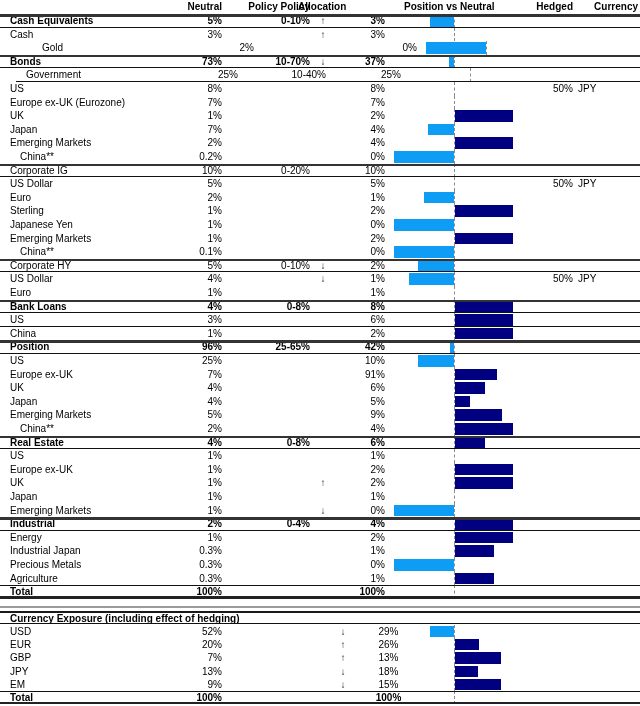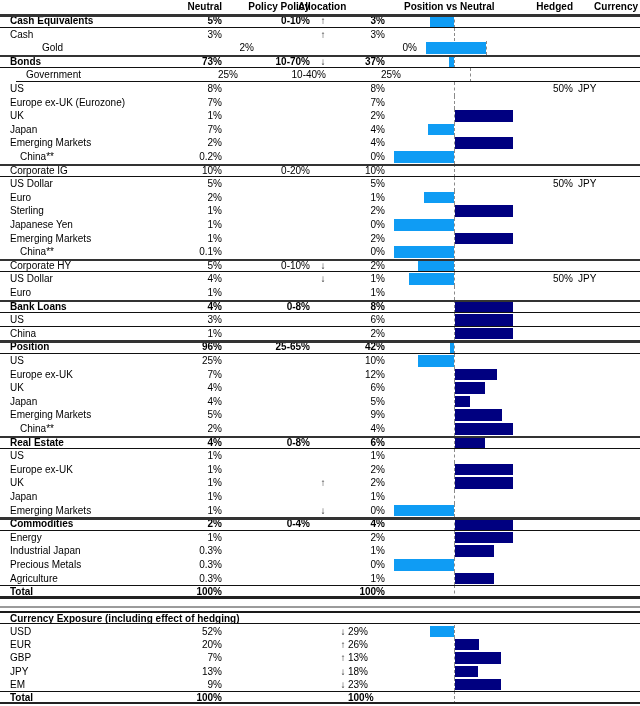--- a/index.html
+++ b/index.html
@@ -16,21 +16,21 @@
   .c-neutral{left:150px;width:72px;text-align:right;}
   .c-range{left:222px;width:88px;text-align:right;}
   .c-arrow{left:310px;width:26px;text-align:center;color:#222;}
   .c-alloc{left:336px;width:49px;text-align:right;}
   .c-allochdr{left:298px;width:90px;text-align:left;}
   .c-poshdr{left:404px;}
   .c-hedged{left:500px;width:73px;text-align:right;}
   .c-currency{left:578px;width:60px;text-align:left;}
   .c-ccyhdr{left:578px;width:60px;text-align:right;}
   .c-arrow2{left:330px;width:26px;text-align:center;color:#222;}
-  .c-alloc2{left:348px;width:49px;text-align:left;}
+  .c-alloc2{left:364px;width:49px;text-align:center;}
   .c-bar{left:385px;width:140px;}
   .centerline{position:absolute;top:0;bottom:0;left:454px;width:0;border-left:1px dashed #8a8a8a;z-index:2;}
   .bar{position:absolute;top:1px;bottom:1px;z-index:1;}
   .row::before,.row::after{content:none;}
   .sec::before,.sec2::before{content:"";position:absolute;left:0;right:0;top:0;height:2.5px;background:#333;z-index:3;}
   .sec::after,.sec2::after,.bb::after,.chead::after{content:"";position:absolute;left:0;right:0;bottom:0;height:1px;background:#111;z-index:3;}
   .sec{font-weight:bold;}
   .total{font-weight:bold;}
   .total::before{content:"";position:absolute;left:0;right:0;top:0;height:1px;background:#111;z-index:3;}
   .total::after{content:"";position:absolute;left:0;right:0;bottom:0;height:2.5px;background:#222;z-index:3;}
@@ -293,21 +293,21 @@
           <span class="cell c-neutral">25%</span>
           <span class="cell c-alloc">10%</span>
           <span class="cell c-bar">
             <span class="centerline" style="left: 69px;"></span>
             <span class="bar" style="width: 36px; left: 33px; background: rgb(15, 156, 244);"></span>
           </span>
         </div>
         <div class="row " style="top: 367.6px; height: 13.6px; line-height: 13.6px;">
           <span class="cell c-label">Europe ex-UK</span>
           <span class="cell c-neutral">7%</span>
-          <span class="cell c-alloc">12%</span>
+          <span class="cell c-alloc">91%</span>
           <span class="cell c-bar">
             <span class="centerline" style="left: 69px;"></span>
             <span class="bar" style="width: 42px; left: 70px; background: rgb(0, 0, 128);"></span>
           </span>
         </div>
         <div class="row " style="top: 381.2px; height: 13.6px; line-height: 13.6px;">
           <span class="cell c-label">UK</span>
           <span class="cell c-neutral">4%</span>
           <span class="cell c-alloc">6%</span>
           <span class="cell c-bar">
@@ -391,21 +391,21 @@
           <span class="cell c-label">Emerging Markets</span>
           <span class="cell c-neutral">1%</span>
           <span class="cell c-arrow">↓</span>
           <span class="cell c-alloc">0%</span>
           <span class="cell c-bar">
             <span class="centerline" style="left: 69px;"></span>
             <span class="bar" style="width: 60px; left: 9px; background: rgb(15, 156, 244);"></span>
           </span>
         </div>
         <div class="row sec" style="top: 517.2px; height: 13.6px; line-height: 13.6px;">
-          <span class="cell c-label">Commodities</span>
+          <span class="cell c-label">Industrial</span>
           <span class="cell c-neutral">2%</span>
           <span class="cell c-range">0-4%</span>
           <span class="cell c-alloc">4%</span>
           <span class="cell c-bar">
             <span class="centerline" style="left: 69px;"></span>
             <span class="bar" style="width: 58px; left: 70px; background: rgb(0, 0, 128);"></span>
           </span>
         </div>
         <div class="row " style="top: 530.8px; height: 13.6px; line-height: 13.6px;">
           <span class="cell c-label">Energy</span>
@@ -498,21 +498,21 @@
           <span class="cell c-alloc2">18%</span>
           <span class="cell c-bar">
             <span class="centerline" style="left: 69px;"></span>
             <span class="bar" style="width: 23px; left: 70px; background: rgb(0, 0, 128);"></span>
           </span>
         </div>
         <div class="row " style="top: 64.8px; height: 13.2px; line-height: 13.2px;">
           <span class="cell c-label">EM</span>
           <span class="cell c-neutral">9%</span>
           <span class="cell c-arrow2">↓</span>
-          <span class="cell c-alloc2">23%</span>
+          <span class="cell c-alloc2">15%</span>
           <span class="cell c-bar">
             <span class="centerline" style="left: 69px;"></span>
             <span class="bar" style="width: 46px; left: 70px; background: rgb(0, 0, 128);"></span>
           </span>
         </div>
         <div class="row total" style="top: 78px; height: 13.2px; line-height: 13.2px;">
           <span class="cell c-label">Total</span>
           <span class="cell c-neutral">100%</span>
           <span class="cell c-alloc2">100%</span>
           <span class="cell c-bar">

